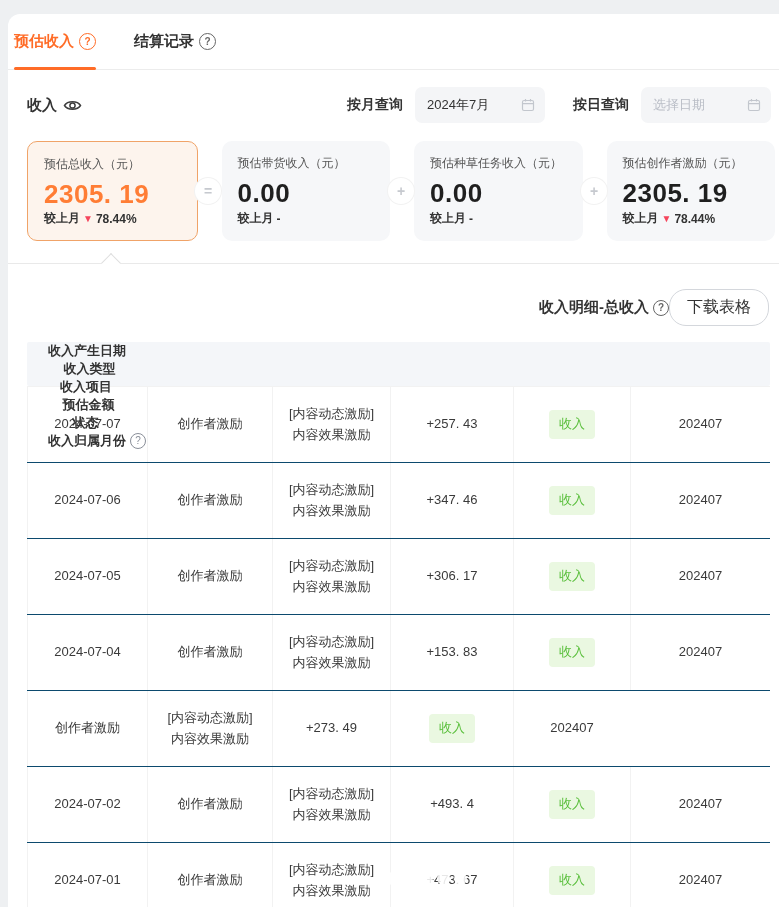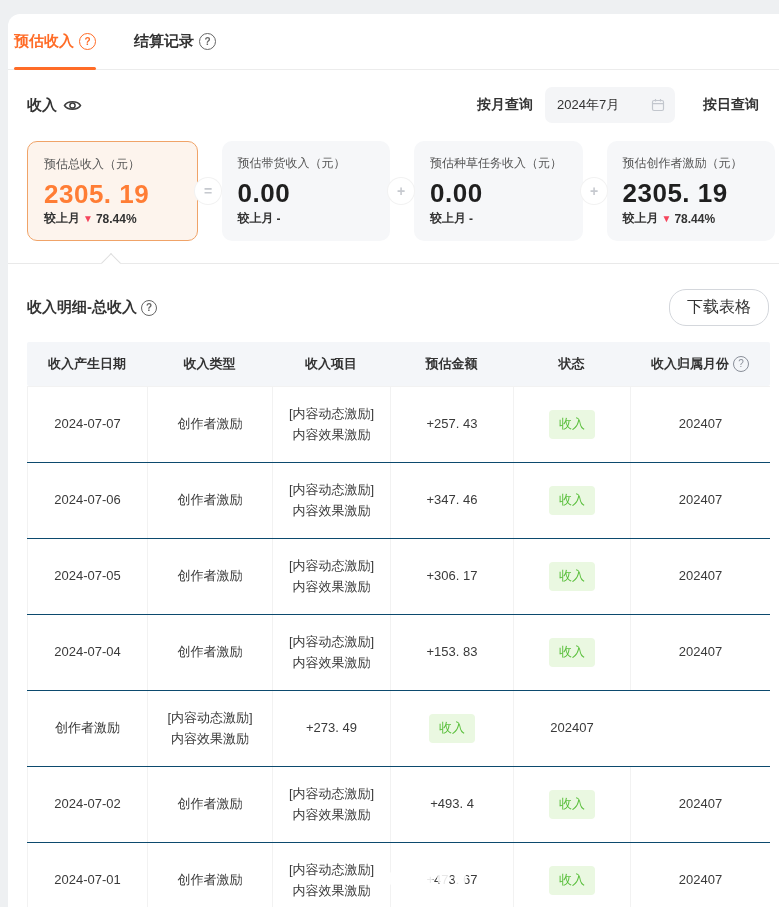--- a/index.html
+++ b/index.html
@@ -51,30 +51,30 @@
         box-shadow:0 0 0 1px #f2f2f2;display:flex;align-items:center;justify-content:center;
         font-size:14px;color:#c6c9cf;font-weight:600;z-index:2;}
 
   
   .divider{position:relative;margin-top:22px;height:1px;background:#e9e9e9;}
   .divider .notch{position:absolute;left:96px;top:-7px;width:13px;height:13px;
         background:#fff;border-left:1px solid #dedede;border-top:1px solid #dedede;
         transform:rotate(45deg);}
 
   
-  .section-row{display:flex;align-items:center;justify-content:space-between;
+  .section-row{display:flex;align-items:center;justify-content:flex-end;
         margin:25px 10px 0 19px;}
   .section-title{display:flex;align-items:center;gap:4px;font-size:15px;font-weight:700;}
   .dl-btn{border:1px solid #d4d7dc;background:#fff;border-radius:17px;
         padding:7px 17px;font-size:16px;color:#333;cursor:pointer;
         font-family:inherit;}
 
   
   .table{margin:16px 9px 0 19px;width:743px;font-size:13px;}
-  .thead{display:flex;height:44px;background:#f4f6f9;border-radius:2px;}
+  .thead{display:flex;height:44px;background:#f4f6f9;border-radius:2px;flex-direction:column;}
   .thead>div{display:flex;align-items:center;justify-content:center;gap:4px;
         font-weight:600;color:#333;}
   .tbody{border-top:1px solid #f2f2f2;}
   .trow{display:flex;height:75px;border-bottom:1px solid #0c4a6e;}
   .trow>div{display:flex;flex-direction:column;align-items:center;justify-content:center;
         text-align:center;border-left:1px solid #f2f2f2;box-sizing:border-box;
         line-height:1.55;color:#3a3a3a;}
   .thead>div:nth-child(1),.trow>div:nth-child(1){width:120px;flex:none;}
   .thead>div:nth-child(2),.trow>div:nth-child(2){width:125px;flex:none;}
   .thead>div:nth-child(3),.trow>div:nth-child(3){width:118px;flex:none;}
@@ -127,20 +127,31 @@
           <span class="icon-svg">
             <svg width="14" height="14" viewBox="0 0 14 14">
               <rect x="1.5" y="2.5" width="11" height="10" rx="1.5" fill="none" stroke="#c2c6cd" stroke-width="1.2"></rect>
               <line x1="1.5" y1="5.6" x2="12.5" y2="5.6" stroke="#c2c6cd" stroke-width="1.2"></line>
               <line x1="4.5" y1="1" x2="4.5" y2="3.5" stroke="#c2c6cd" stroke-width="1.2"></line>
               <line x1="9.5" y1="1" x2="9.5" y2="3.5" stroke="#c2c6cd" stroke-width="1.2"></line>
             </svg>
           </span>
         </div>
         <span class="qlabel">按日查询</span>
+        <div class="qinput">
+          <span class="ph">选择日期</span>
+          <span class="icon-svg">
+            <svg width="14" height="14" viewBox="0 0 14 14">
+              <rect x="1.5" y="2.5" width="11" height="10" rx="1.5" fill="none" stroke="#c2c6cd" stroke-width="1.2"></rect>
+              <line x1="1.5" y1="5.6" x2="12.5" y2="5.6" stroke="#c2c6cd" stroke-width="1.2"></line>
+              <line x1="4.5" y1="1" x2="4.5" y2="3.5" stroke="#c2c6cd" stroke-width="1.2"></line>
+              <line x1="9.5" y1="1" x2="9.5" y2="3.5" stroke="#c2c6cd" stroke-width="1.2"></line>
+            </svg>
+          </span>
+        </div>
       </div>
     </div>
 
     <div class="cards-row">
       <div class="card highlight">
         <div class="ctitle">预估总收入（元）</div>
         <div class="cvalue">2305. 19</div>
         <div class="cfoot">
           <span>较上月</span>
           <span class="downarrow">▼</span>

